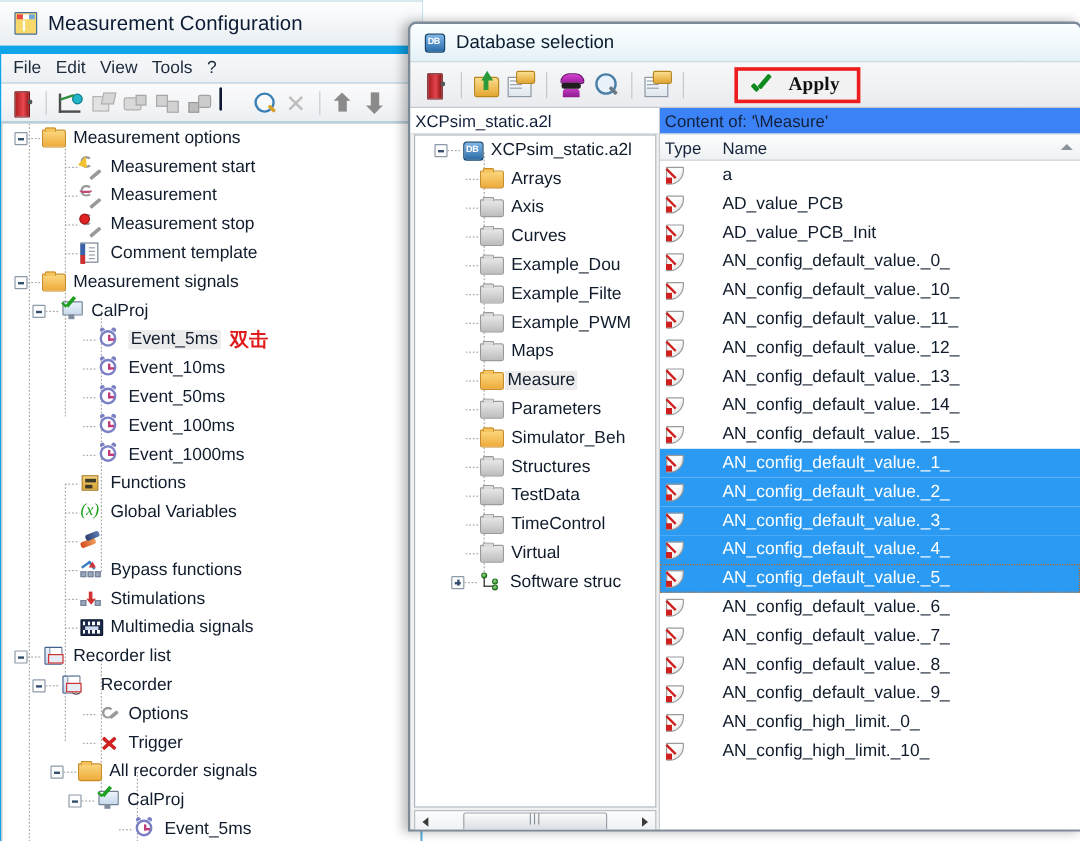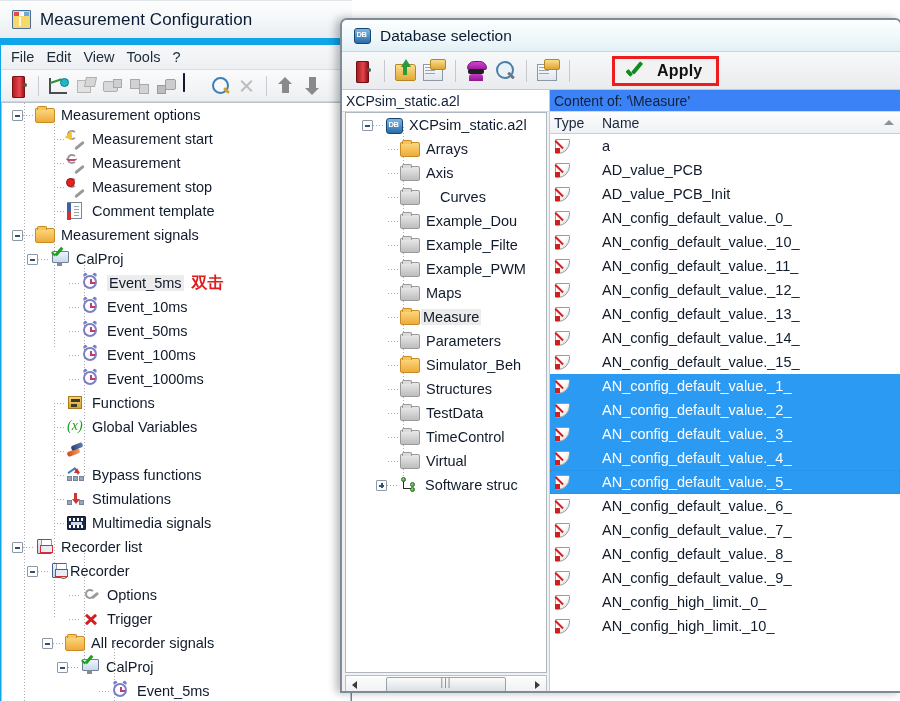--- a/index.html
+++ b/index.html
@@ -307,21 +307,21 @@
   #apply-btn {
     margin-left: 34px; border: 3px solid #ee1c1c; background: #f2f2f2;
     height: 30px; display: flex; align-items: center; padding: 0 14px 0 10px; gap: 14px;
     flex: 0 0 auto; cursor: pointer;
   }
   #apply-check { width:18px; height:18px; position:relative; flex:0 0 auto; }
   #apply-check::before{content:"";position:absolute;left:1px;top:9px;width:7px;height:3.5px;
     background:#0f8b1f;transform:rotate(48deg);border-radius:1px;}
   #apply-check::after{content:"";position:absolute;left:5px;top:4px;width:14px;height:3.5px;
     background:#0f8b1f;transform:rotate(-50deg);border-radius:1px;}
-  #apply-label { font-size: 16px; font-weight: bold; color:#111; letter-spacing:.2px; }
+  #apply-label { font-size: 16px; font-weight: bold; color:#111; letter-spacing:.2px;font-family:Liberation Serif, serif; }
 
   
   #dlg-body { display: flex; height: 605px; background:#f1f1f1; }
   #dlg-left { width: 208px; display:flex; flex-direction:column; border-right:1px solid #c6ccd2; }
   #dlg-right { flex:1; display:flex; flex-direction:column; }
 
   .panel-head {
     height: 22px; background: #3b82f6; border-bottom:1px solid #d2d8dd;
     display:flex; align-items:center; padding-left:4px;
     font-size: 14px; color:#12203a;
@@ -598,21 +598,21 @@
           </div>
           <div class="trow">
             <span style="display:inline-block;width:25px;flex:0 0 auto"></span>
             <span class="expander"></span>
             <span class="elbow"></span>
             <span class="ico">
               <i class="floppy">
                 <i class="badge-chk"></i>
               </i>
             </span>
-            <span class="tlabel" style="margin-left:0">Recorder</span>
+            <span class="tlabel" style="margin-left:14px">Recorder</span>
           </div>
           <div class="trow">
             <span style="display:inline-block;width:55px;flex:0 0 auto"></span>
             <span style="display:inline-block;width:12px;flex:0 0 auto"></span>
             <span class="elbow"></span>
             <span class="ico">
               <i class="wrench2"></i>
             </span>
             <span class="tlabel" style="margin-left:6px">Options</span>
           </div>
@@ -713,21 +713,21 @@
               <div class="dtrow">
                 <span style="display:inline-block;width:40px;flex:0 0 auto"></span>
                 <span class="elbow"></span>
                 <span class="folder gray"></span>
                 <span class="dlabel" style="margin-left:6px">Axis</span>
               </div>
               <div class="dtrow">
                 <span style="display:inline-block;width:40px;flex:0 0 auto"></span>
                 <span class="elbow"></span>
                 <span class="folder gray"></span>
-                <span class="dlabel" style="margin-left:20px">Curves</span>
+                <span class="dlabel" style="margin-left:6px">Curves</span>
               </div>
               <div class="dtrow">
                 <span style="display:inline-block;width:40px;flex:0 0 auto"></span>
                 <span class="elbow"></span>
                 <span class="folder gray"></span>
                 <span class="dlabel" style="margin-left:6px">Example_Dou</span>
               </div>
               <div class="dtrow">
                 <span style="display:inline-block;width:40px;flex:0 0 auto"></span>
                 <span class="elbow"></span>

